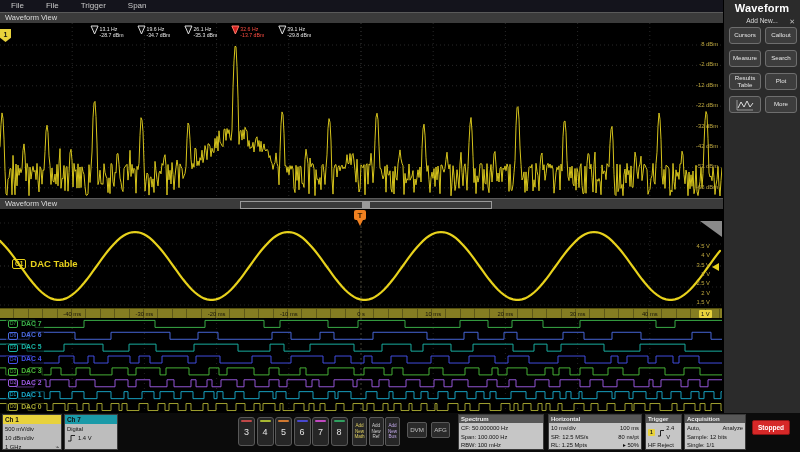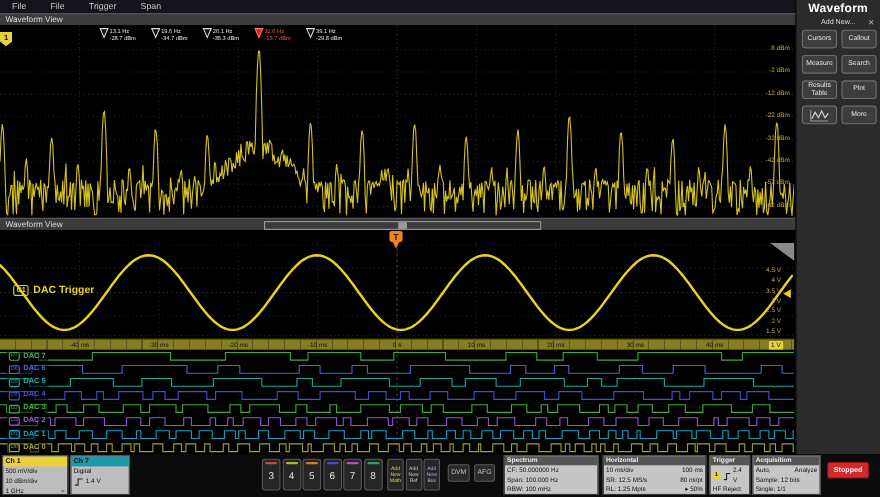--- a/index.html
+++ b/index.html
@@ -193,21 +193,21 @@
         <line x1="0" y1="45" x2="722" y2="45" stroke="#323232" stroke-dasharray="1,3"></line>
         <line x1="0" y1="66" x2="722" y2="66" stroke="#242424" stroke-dasharray="1,3"></line>
         <line x1="0" y1="84" x2="722" y2="84" stroke="#242424" stroke-dasharray="1,3"></line>
         <line x1="361" y1="0" x2="361" y2="87" stroke="#4a4636" stroke-dasharray="2,3"></line>
         <path d="M0,19.9 L3,22.9 L6,26.2 L9,29.8 L12,33.7 L15,37.7 L18,41.9 L21,46.0 L24,50.2 L27,54.3 L30,58.3 L33,62.0 L36,65.5 L39,68.7 L42,71.5 L45,73.9 L48,75.9 L51,77.4 L54,78.4 L57,78.9 L60,78.9 L63,78.4 L66,77.4 L69,75.9 L72,73.9 L75,71.5 L78,68.7 L81,65.5 L84,62.0 L87,58.3 L90,54.3 L93,50.2 L96,46.0 L99,41.9 L102,37.7 L105,33.7 L108,29.8 L111,26.2 L114,22.9 L117,19.9 L120,17.2 L123,15.0 L126,13.3 L129,12.0 L132,11.3 L135,11.0 L138,11.3 L141,12.0 L144,13.3 L147,15.0 L150,17.2 L153,19.9 L156,22.9 L159,26.2 L162,29.8 L165,33.7 L168,37.7 L171,41.9 L174,46.0 L177,50.2 L180,54.3 L183,58.3 L186,62.0 L189,65.5 L192,68.7 L195,71.5 L198,73.9 L201,75.9 L204,77.4 L207,78.4 L210,78.9 L213,78.9 L216,78.4 L219,77.4 L222,75.9 L225,73.9 L228,71.5 L231,68.7 L234,65.5 L237,62.0 L240,58.3 L243,54.3 L246,50.2 L249,46.0 L252,41.9 L255,37.7 L258,33.7 L261,29.8 L264,26.2 L267,22.9 L270,19.9 L273,17.2 L276,15.0 L279,13.3 L282,12.0 L285,11.3 L288,11.0 L291,11.3 L294,12.0 L297,13.3 L300,15.0 L303,17.2 L306,19.9 L309,22.9 L312,26.2 L315,29.8 L318,33.7 L321,37.7 L324,41.9 L327,46.0 L330,50.2 L333,54.3 L336,58.3 L339,62.0 L342,65.5 L345,68.7 L348,71.5 L351,73.9 L354,75.9 L357,77.4 L360,78.4 L363,78.9 L366,78.9 L369,78.4 L372,77.4 L375,75.9 L378,73.9 L381,71.5 L384,68.7 L387,65.5 L390,62.0 L393,58.3 L396,54.3 L399,50.2 L402,46.0 L405,41.9 L408,37.7 L411,33.7 L414,29.8 L417,26.2 L420,22.9 L423,19.9 L426,17.2 L429,15.0 L432,13.3 L435,12.0 L438,11.3 L441,11.0 L444,11.3 L447,12.0 L450,13.3 L453,15.0 L456,17.2 L459,19.9 L462,22.9 L465,26.2 L468,29.8 L471,33.7 L474,37.7 L477,41.9 L480,46.0 L483,50.2 L486,54.3 L489,58.3 L492,62.0 L495,65.5 L498,68.7 L501,71.5 L504,73.9 L507,75.9 L510,77.4 L513,78.4 L516,78.9 L519,78.9 L522,78.4 L525,77.4 L528,75.9 L531,73.9 L534,71.5 L537,68.7 L540,65.5 L543,62.0 L546,58.3 L549,54.3 L552,50.2 L555,46.0 L558,41.9 L561,37.7 L564,33.7 L567,29.8 L570,26.2 L573,22.9 L576,19.9 L579,17.2 L582,15.0 L585,13.3 L588,12.0 L591,11.3 L594,11.0 L597,11.3 L600,12.0 L603,13.3 L606,15.0 L609,17.2 L612,19.9 L615,22.9 L618,26.2 L621,29.8 L624,33.7 L627,37.7 L630,41.9 L633,46.0 L636,50.2 L639,54.3 L642,58.3 L645,62.0 L648,65.5 L651,68.7 L654,71.5 L657,73.9 L660,75.9 L663,77.4 L666,78.4 L669,78.9 L672,78.9 L675,78.4 L678,77.4 L681,75.9 L684,73.9 L687,71.5 L690,68.7 L693,65.5 L696,62.0 L699,58.3 L702,54.3 L705,50.2 L708,46.0 L711,41.9 L714,37.7 L717,33.7 L720,29.8" stroke="#e8d21c" stroke-width="2.2" fill="none" stroke-linecap="round"></path>
       </svg>
     </div>
 
   <div class="c1label">
     <span class="c1chip">C1</span>
-    <span class="c1text">DAC Trigger</span>
+    <span class="c1text">DAC Table</span>
   </div>
 
   <div class="trigpin">
     <svg width="14" height="19">
       <rect x="1" y="1" width="12" height="10" rx="2" fill="#f08020"></rect>
       <polygon points="4,11 10,11 7,17" fill="#f08020"></polygon>
       <text x="7" y="9" text-anchor="middle" font-size="8" font-weight="bold" fill="#3a2000" font-family="Liberation Sans,sans-serif">T</text>
     </svg>
   </div>
 

